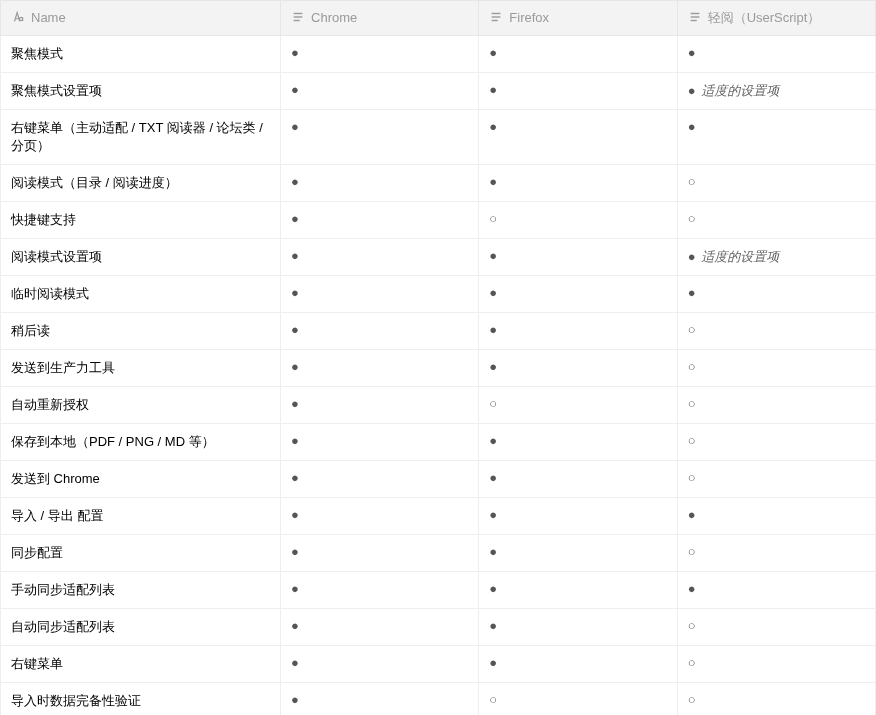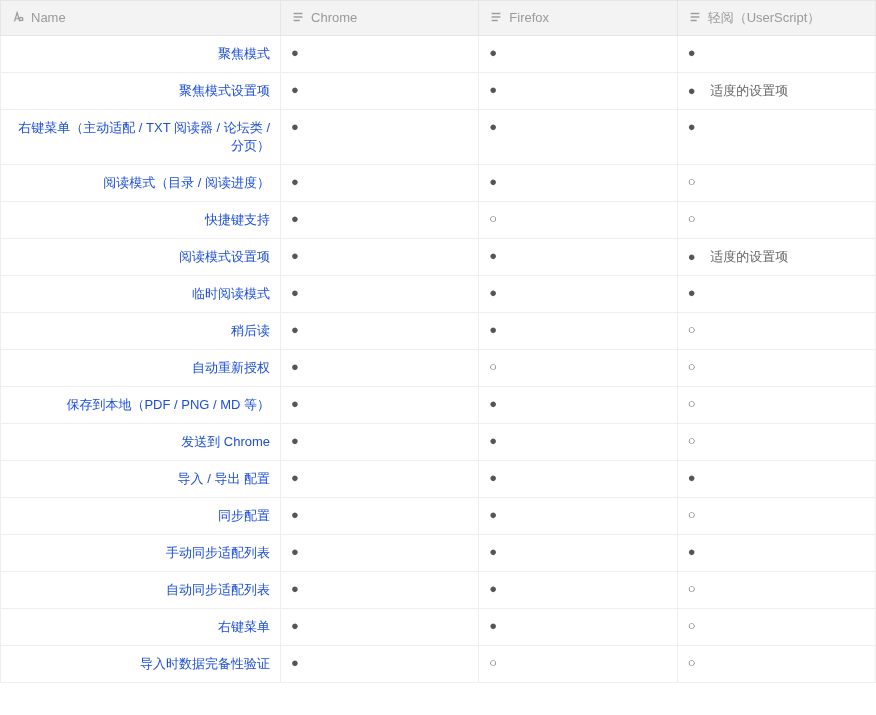--- a/index.html
+++ b/index.html
@@ -33,24 +33,25 @@
   }
   thead th .hlabel {
     vertical-align: middle;
   }
   tbody td {
     padding: 9px 10px;
     border: 1px solid #eee;
     color: #555;
     vertical-align: top;
   }
-  tbody td.name-cell { color: #1d4ed8; text-align: right; }
+  tbody td.name-cell { color: #000000; }
   .note {
+    font-style: italic;
     color: #666;
-    margin-left: 11px;
+    margin-left: 2px;
   }
   col.c-name { width: 32%; }
   col.c-col  { width: 22.66%; }
   svg { display: inline-block; }
 </style>
 </head>
 <body>
 
 <table>
   <colgroup>
@@ -141,20 +142,26 @@
         <td><span>●</span></td>
         <td><span>●</span></td>
       </tr>
       <tr>
         <td class="name-cell">稍后读</td>
         <td><span>●</span></td>
         <td><span>●</span></td>
         <td><span>○</span></td>
       </tr>
       <tr>
+        <td class="name-cell">发送到生产力工具</td>
+        <td><span>●</span></td>
+        <td><span>●</span></td>
+        <td><span>○</span></td>
+      </tr>
+      <tr>
         <td class="name-cell">自动重新授权</td>
         <td><span>●</span></td>
         <td><span>○</span></td>
         <td><span>○</span></td>
       </tr>
       <tr>
         <td class="name-cell">保存到本地（PDF / PNG / MD 等）</td>
         <td><span>●</span></td>
         <td><span>●</span></td>
         <td><span>○</span></td>

